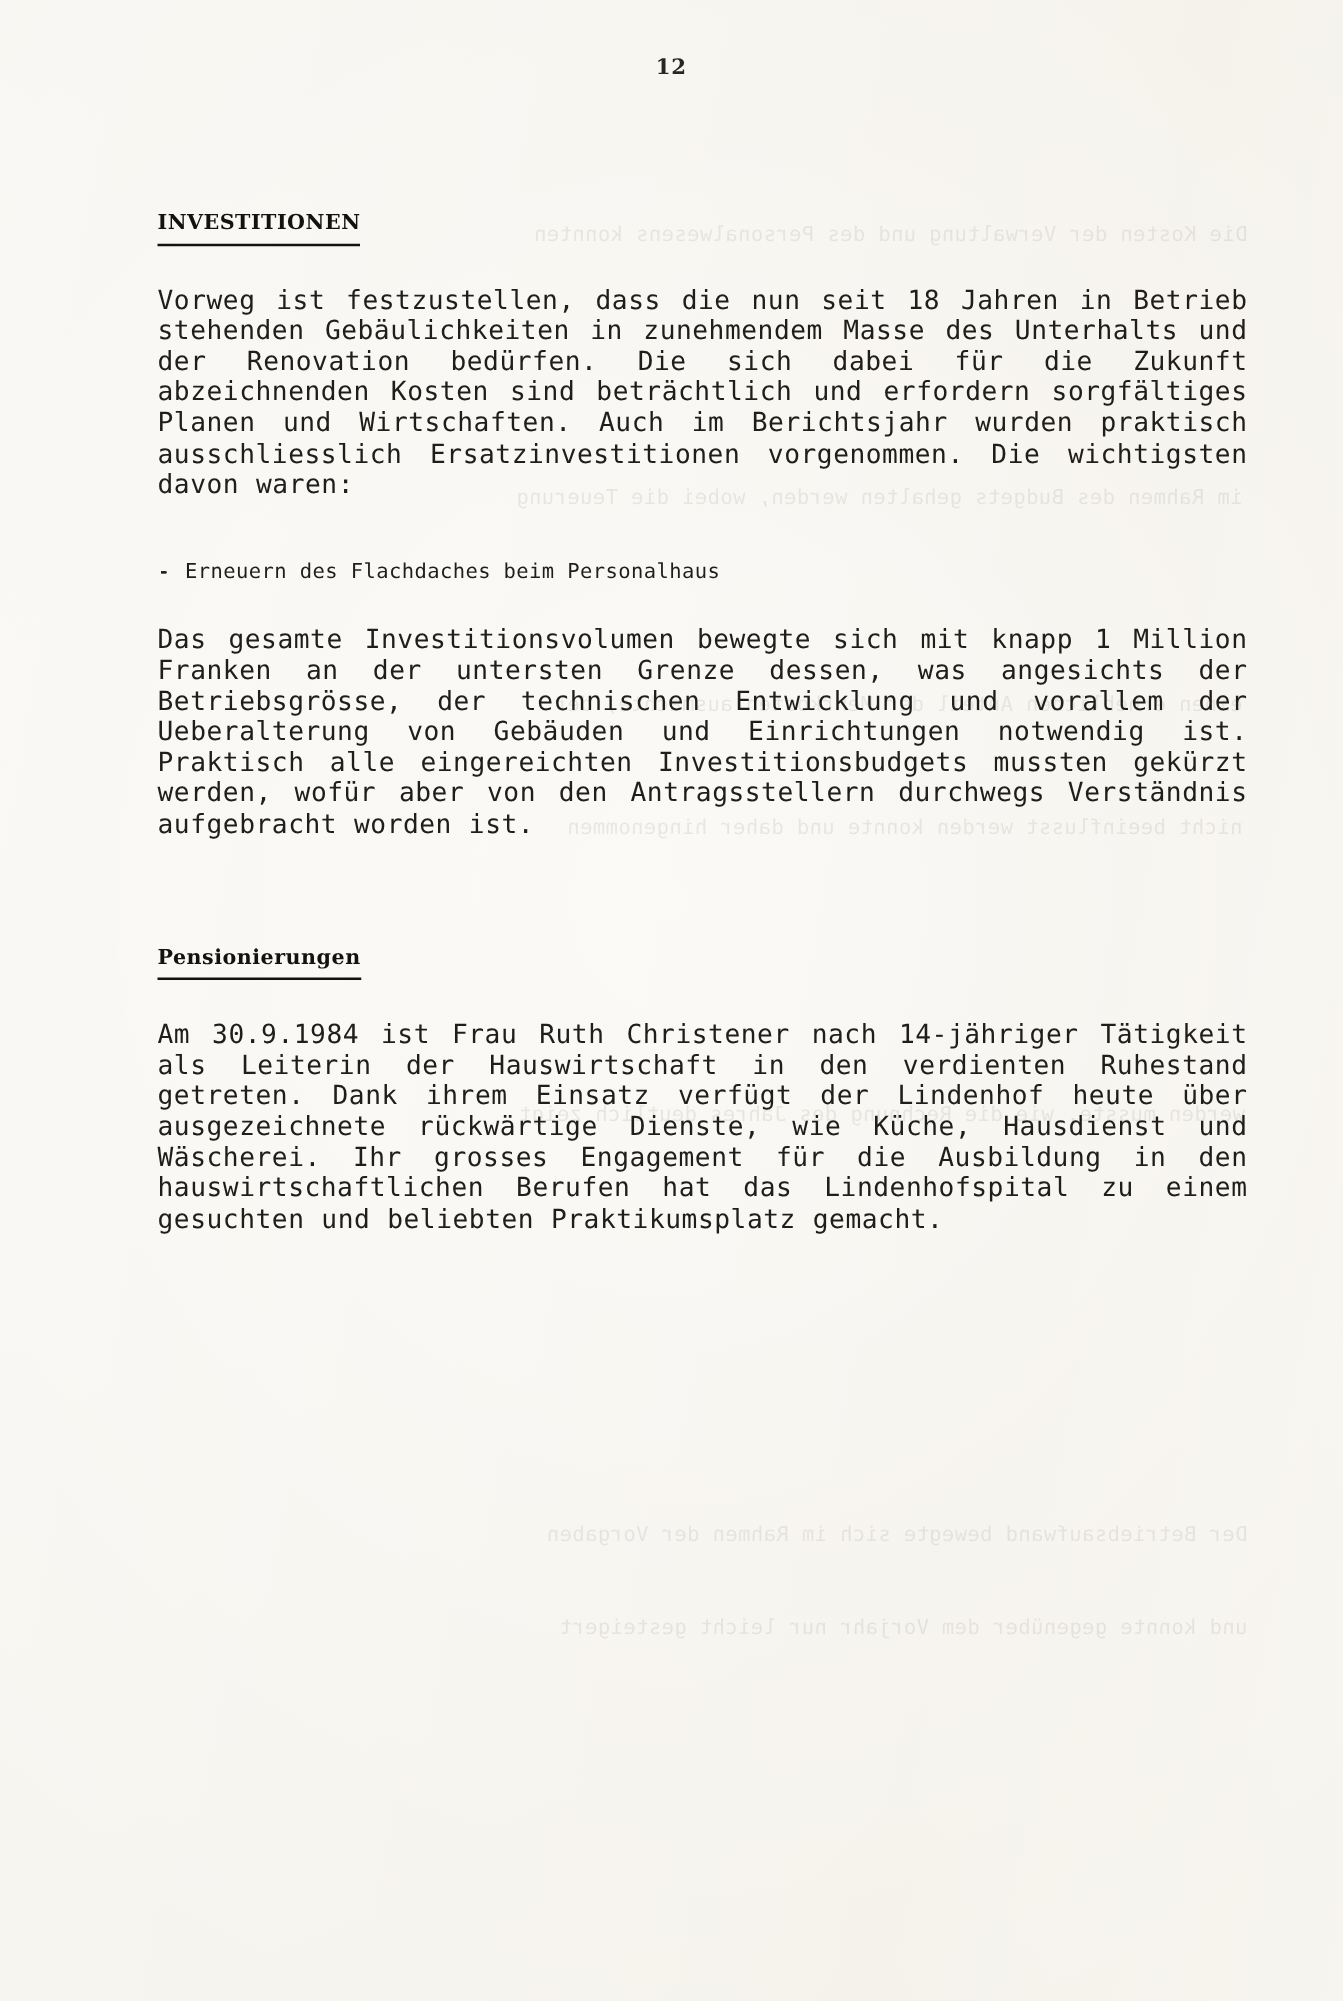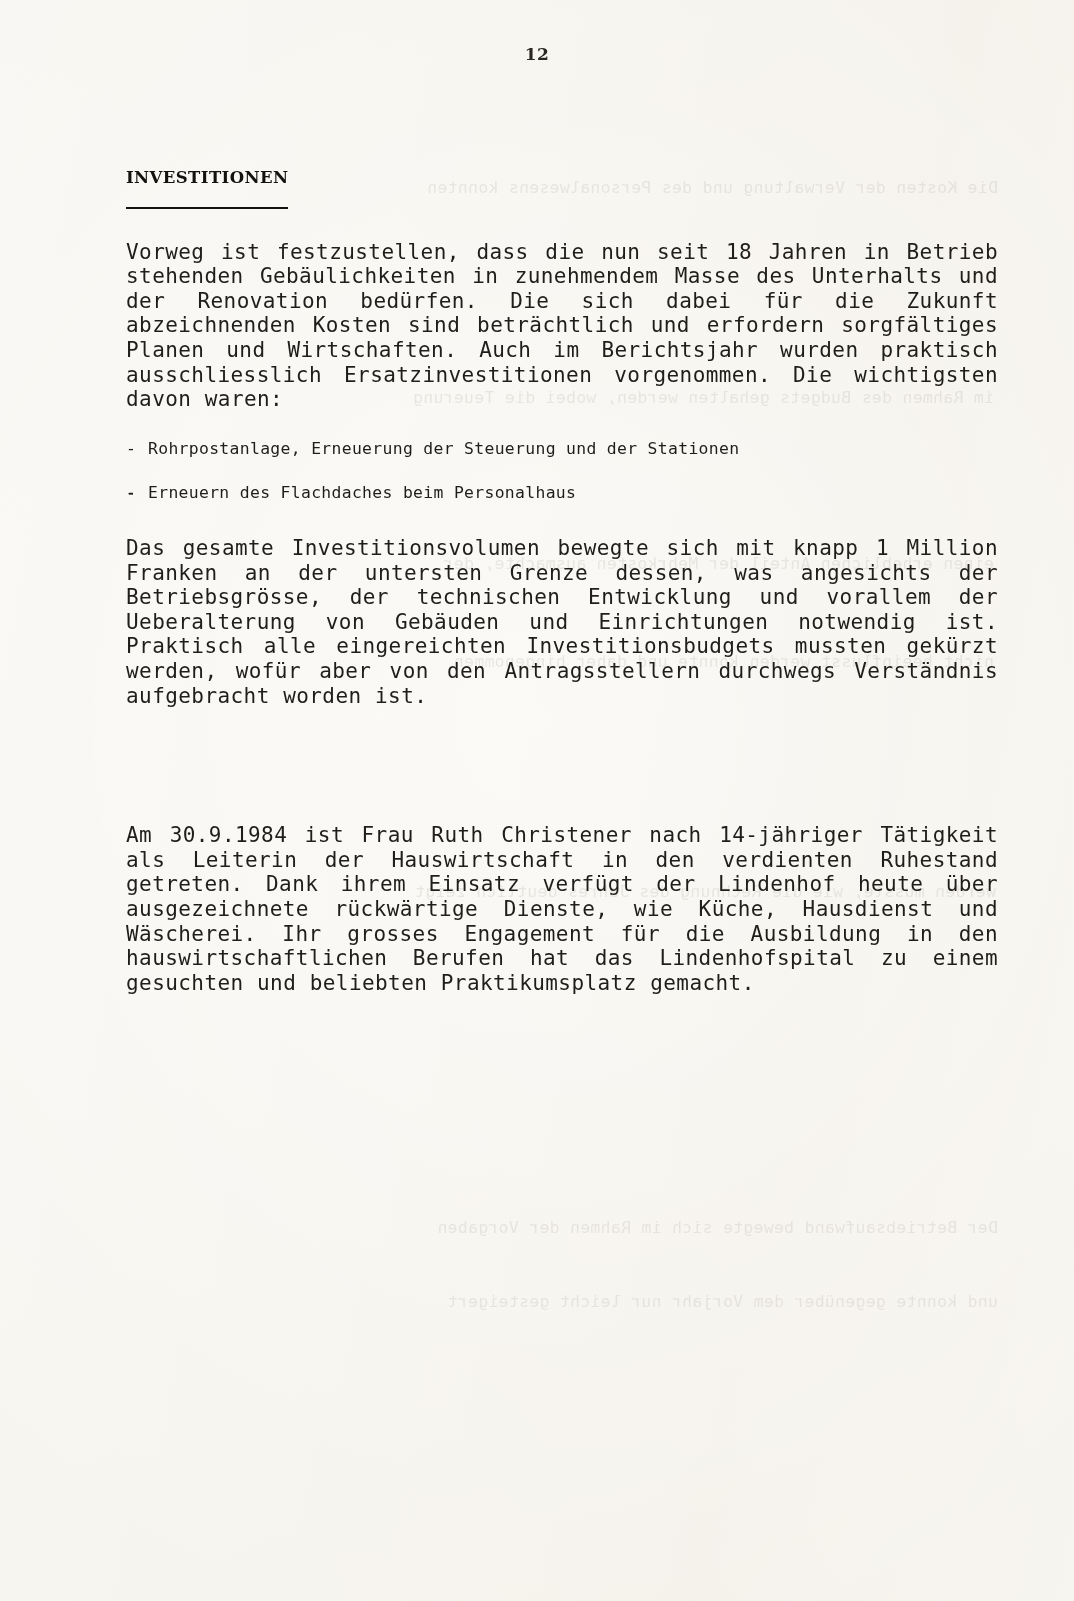--- a/index.html
+++ b/index.html
@@ -58,21 +58,21 @@
 
   h2.section-heading {
     margin: 0;
     font-size: 16.5px;
     font-weight: 700;
     letter-spacing: 0.4px;
     color: #14120f;
     font-family: "DejaVu Serif", "Liberation Serif", serif;
     display: inline-block;
     border-bottom: 2.5px solid #14120f;
-    padding-bottom: 18px;
+    padding-bottom: 6px;
     line-height: 1.25;
   }
 
   .heading-row { line-height: 1; }
 
   p.body {
     margin: 0;
     font-size: 21px;
     line-height: 24.6px;
     text-align: justify;
@@ -162,21 +162,20 @@
 
     <div class="gap-after-heading"></div>
 
     <p class="body">Vorweg ist festzustellen, dass die nun seit 18 Jahren in Betrieb stehenden Gebäulichkeiten in zunehmendem Masse des Unterhalts und der Renovation bedürfen. Die sich dabei für die Zukunft abzeichnenden Kosten sind beträchtlich und erfordern sorgfältiges Planen und Wirtschaften. Auch im Berichtsjahr wurden praktisch ausschliesslich Ersatzinvestitionen vorgenommen. Die wichtigsten davon waren:</p>
 
     <div class="gap-list-top"></div>
 
     <ul class="invest-list">
       <li>
         <span class="dash">-</span>
-        <span>Rohrpostanlage, Erneuerung der Steuerung und der Stationen</span>
       </li>
       <li>
         <span class="dash">-</span>
       </li>
       <li>
         <span class="dash">-</span>
       </li>
       <li>
         <span class="dash">-</span>
       </li>
@@ -185,19 +184,22 @@
         <span>Erneuern des Flachdaches beim Personalhaus</span>
       </li>
     </ul>
 
     <div class="gap-list-bottom"></div>
 
     <p class="body">Das gesamte Investitionsvolumen bewegte sich mit knapp 1 Million Franken an der untersten Grenze dessen, was angesichts der Betriebsgrösse, der technischen Entwicklung und vorallem der Ueberalterung von Gebäuden und Einrichtungen notwendig ist. Praktisch alle eingereichten Investitionsbudgets mussten gekürzt werden, wofür aber von den Antragsstellern durchwegs Verständnis aufgebracht worden ist.</p>
 
     <div class="gap-section"></div>
 
+    <div class="heading-row">
+      <h2 class="section-heading">Pensionierungen</h2>
+    </div>
 
     <div class="gap-sub"></div>
 
     <p class="body">Am 30.9.1984 ist Frau Ruth Christener nach 14-jähriger Tätigkeit als Leiterin der Hauswirtschaft in den verdienten Ruhestand getreten. Dank ihrem Einsatz verfügt der Lindenhof heute über ausgezeichnete rückwärtige Dienste, wie Küche, Hausdienst und Wäscherei. Ihr grosses Engagement für die Ausbildung in den hauswirtschaftlichen Berufen hat das Lindenhofspital zu einem gesuchten und beliebten Praktikumsplatz gemacht.</p>
 
   </div>
 </div>
 
 </body></html>

